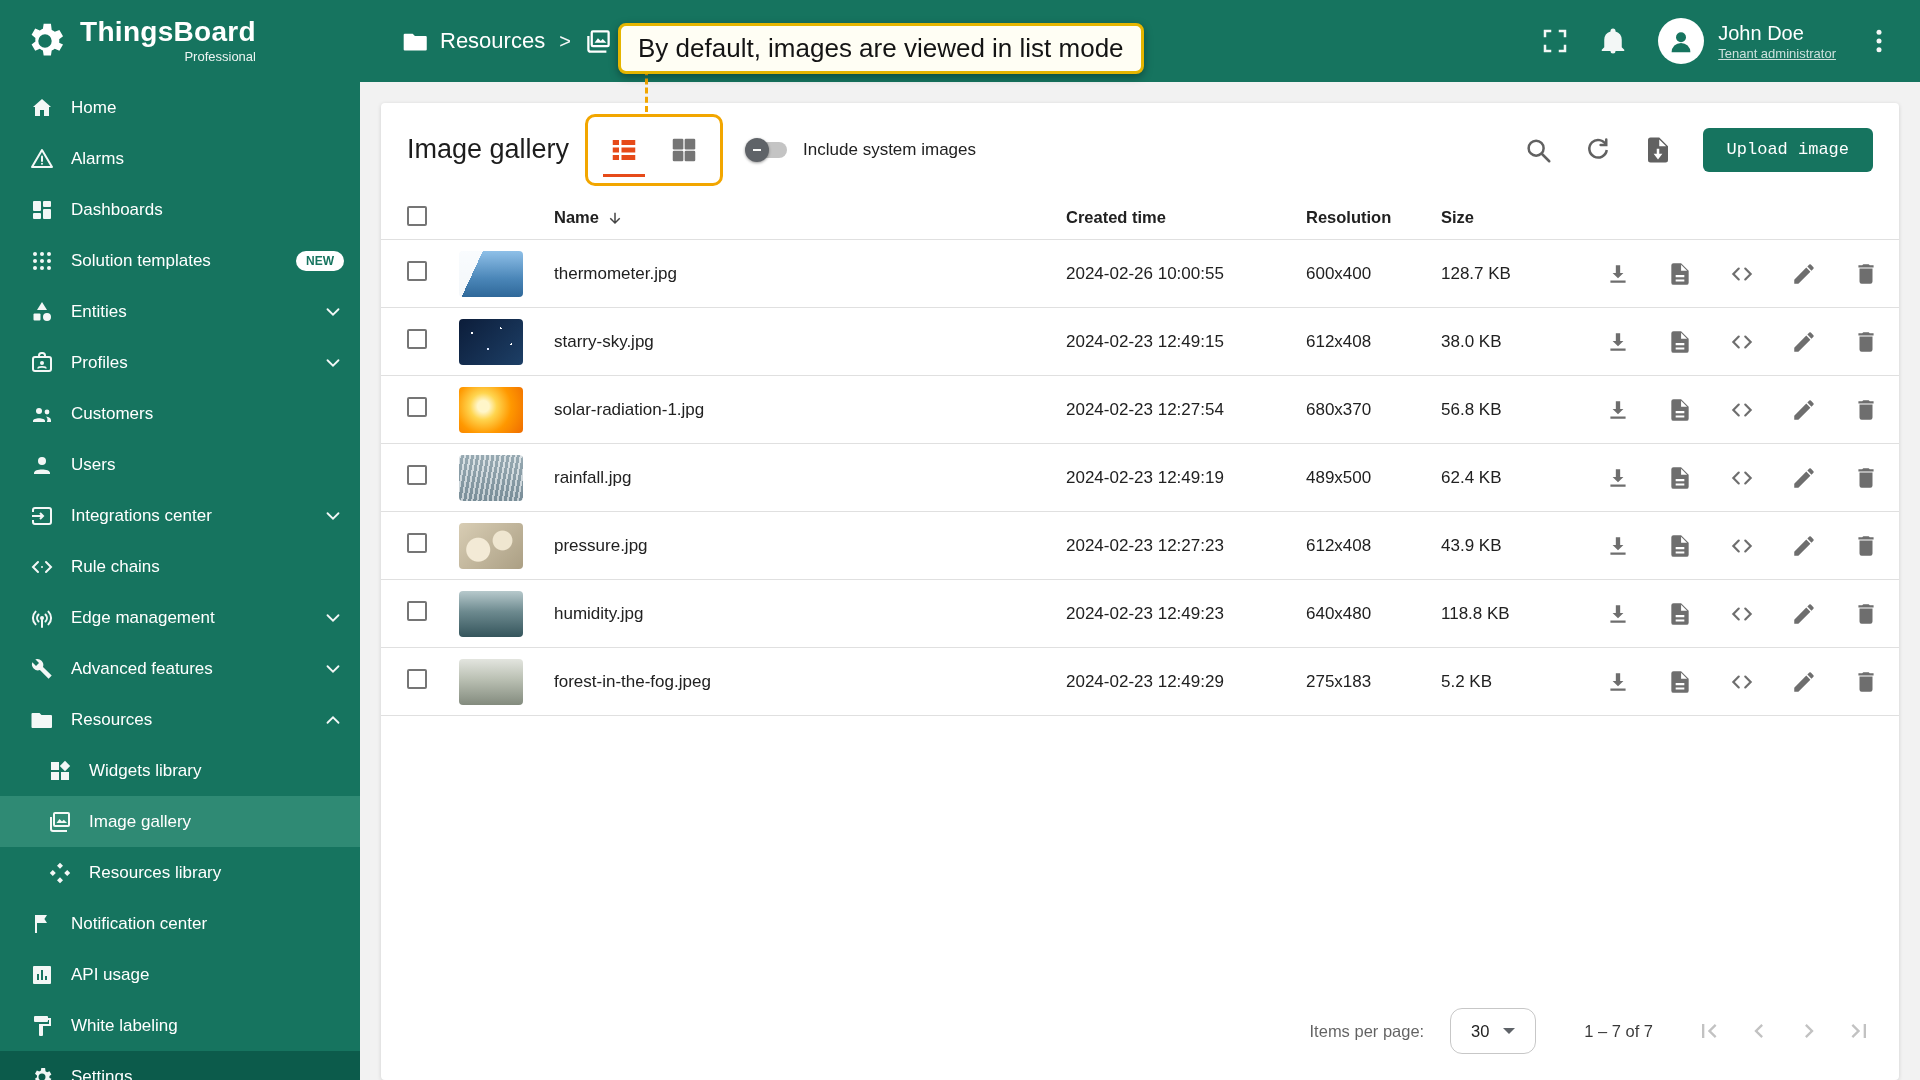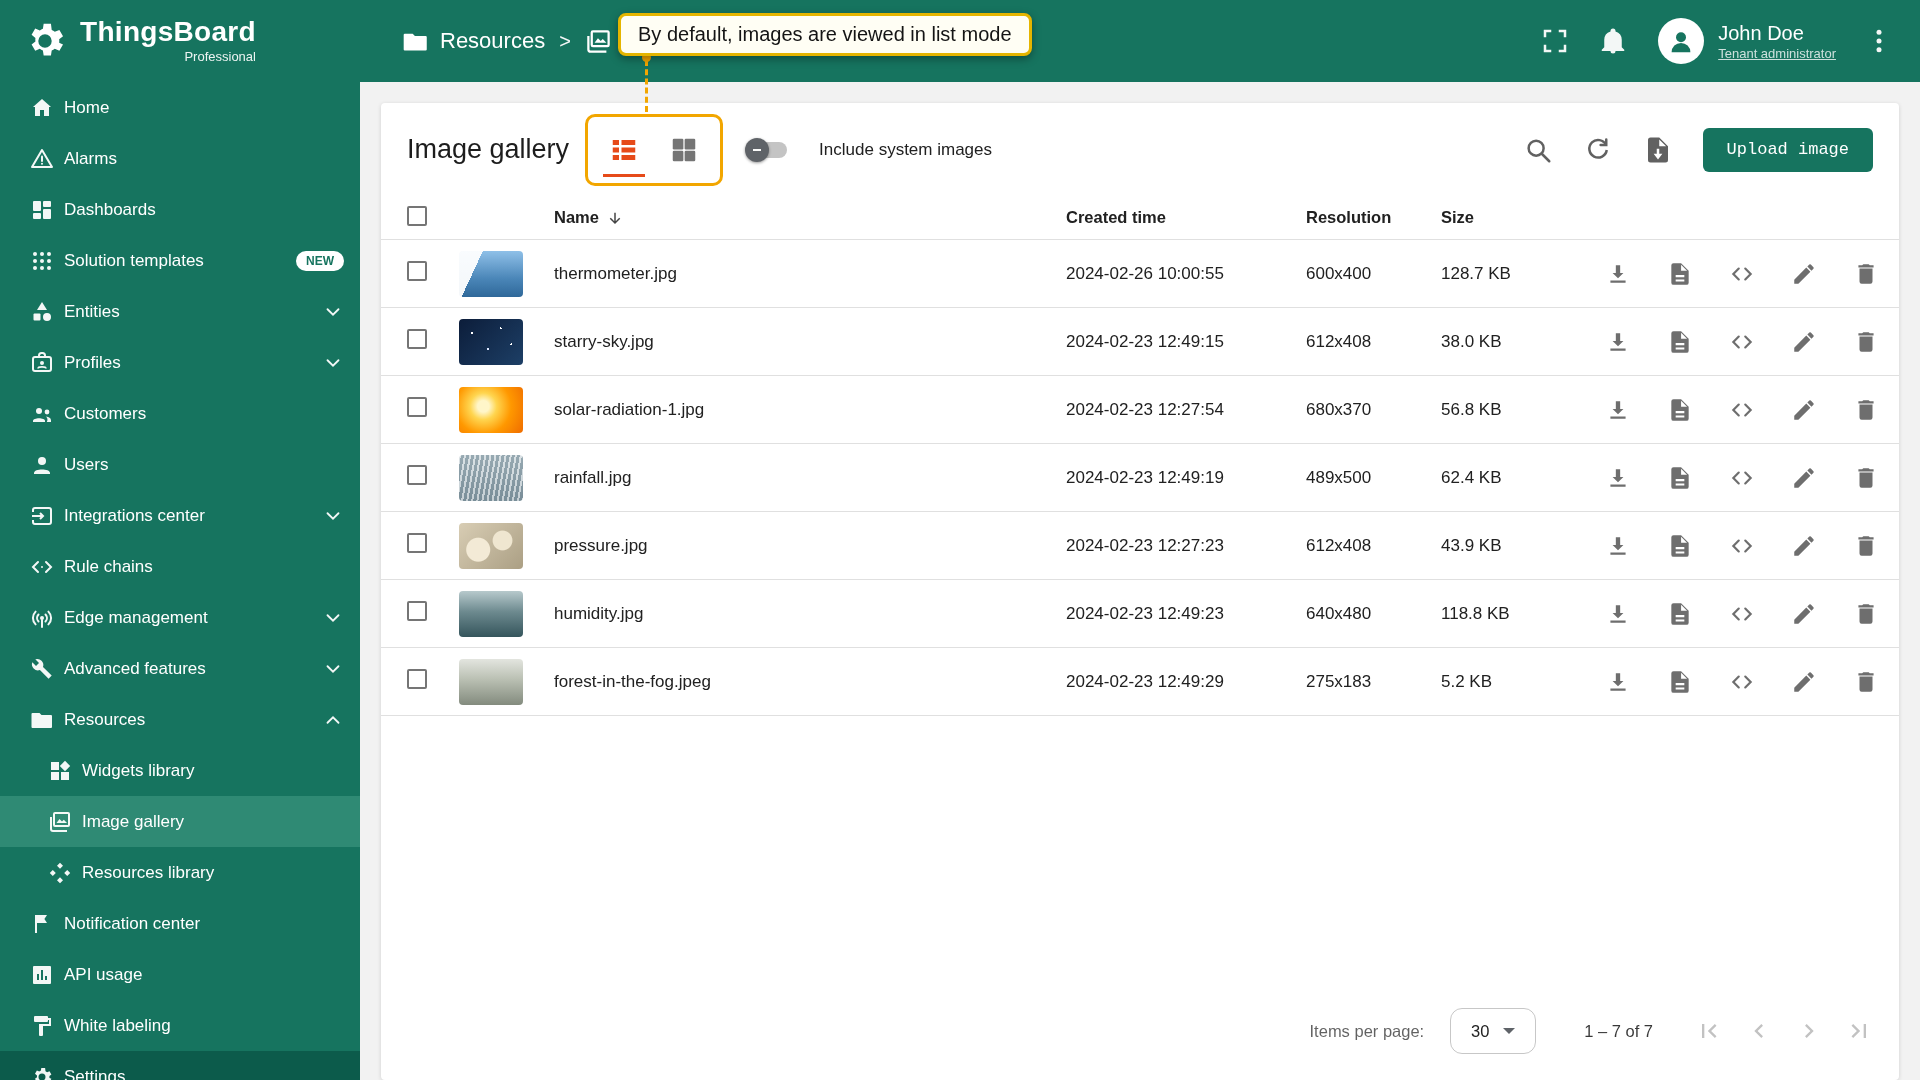--- a/index.html
+++ b/index.html
@@ -8,21 +8,21 @@
   .app { display:flex; width:1920px; height:1080px; }
 
   
   .sidebar { width:360px; flex:none; background:var(--primary); color:#fff; display:flex; flex-direction:column; overflow:hidden;justify-content:flex-end; }
   .logo-row { height:82px; flex:none; display:flex; align-items:center; padding:0 18px 0 22px; gap:12px; }
   .logo-icon { width:46px; height:46px; color:#fff; }
   .logo-text { display:flex; flex-direction:column; }
   .brand-name { font-size:28px; font-weight:bold; letter-spacing:.3px; line-height:1; }
   .brand-sub { font-size:13px; opacity:.92; align-self:flex-end; margin-top:3px; }
   .menu { flex:1; overflow:hidden; }
-  .menu-item { height:51px; display:flex; align-items:center; padding:0 16px 0 30px; gap:10px; font-size:17px; cursor:pointer; }
+  .menu-item { height:51px; display:flex; align-items:center; padding:0 16px 0 30px; gap:17px; font-size:17px; cursor:pointer; }
   .menu-item .mi-icon { width:24px; height:24px; flex:none; opacity:.95; }
   .mi-label { flex:1; white-space:nowrap; }
   .menu-item.child { padding-left:48px; }
   .menu-item.selected { background:var(--primary-selected); }
   .menu-item:last-child { background:var(--primary-dark); }
   .mi-badge { background:var(--badge-bg); color:var(--primary); font-size:12px; font-weight:bold; padding:3px 10px; border-radius:11px; }
   .mi-chevron { width:22px; height:22px; opacity:.95; }
   [data-icon] svg { width:100%; height:100%; display:block; }
 
   
@@ -44,21 +44,21 @@
   .card { background:#fff; height:100%; border-radius:4px; box-shadow:0 1px 4px rgba(0,0,0,.14); display:flex; flex-direction:column; overflow:hidden; }
 
   .toolbar { height:93px; flex:none; display:flex; align-items:center; padding:0 26px; }
   .page-title { font-size:27px; color:#1d1d1d; }
   .view-toggle { margin-left:16px; display:flex; border:3px solid var(--highlight-orange); border-radius:10px; padding:4px 6px; background:#fff; }
   .vt-btn { width:60px; height:58px; display:flex; align-items:center; justify-content:center; position:relative; color:#757575; cursor:pointer; }
   .vt-btn svg { width:30px; height:30px; }
   .vt-btn span { width:30px; height:30px; }
   .vt-btn.active { color:var(--accent-orange); }
   .vt-btn.active::after { content:""; position:absolute; left:9px; right:9px; bottom:2px; height:3px; background:var(--accent-orange); }
-  .include-toggle { display:flex; align-items:center; gap:32px; margin-left:24px; cursor:pointer; }
+  .include-toggle { display:flex; align-items:center; gap:16px; margin-left:24px; cursor:pointer; }
   .switch { width:40px; height:16px; background:#c4c4c4; border-radius:8px; position:relative; }
   .switch::before { content:""; position:absolute; left:-2px; top:-4px; width:24px; height:24px; border-radius:50%; background:#5f6368; box-shadow:0 1px 3px rgba(0,0,0,.4); }
   .switch::after { content:""; position:absolute; left:6px; top:7px; width:8px; height:2px; background:#fafafa; }
   .include-label { font-size:17px; color:#212121; }
   .toolbar-actions { margin-left:auto; display:flex; align-items:center; }
   .ta-iconbtn { width:30px; height:30px; color:#616161; margin-left:30px; cursor:pointer; }
   .upload-btn { margin-left:30px; height:44px; padding:0 24px; background:var(--primary); color:#fff; border:none; border-radius:6px; font-size:17px; font-family:Liberation Mono, monospace; cursor:pointer; }
 
   
   .grid-row { display:grid; grid-template-columns:52px 95px 1fr 240px 135px 150px 288px; align-items:center; padding:0 20px 0 26px; }
@@ -86,21 +86,21 @@
   
   .pager { flex:none; height:70px; margin-bottom:14px; display:flex; align-items:center; justify-content:flex-end; padding:0 26px; font-size:16.5px; color:rgba(0,0,0,.78); }
   .pp-label { color:rgba(0,0,0,.62); }
   .pp-select { margin-left:26px; width:86px; height:46px; border:1px solid rgba(0,0,0,.22); border-radius:12px; display:flex; align-items:center; justify-content:center; gap:14px; cursor:pointer; color:#222; }
   .pp-caret { width:0; height:0; border-left:6px solid transparent; border-right:6px solid transparent; border-top:6px solid #5f6368; }
   .pp-range { margin-left:48px; }
   .pager-nav { display:flex; align-items:center; margin-left:42px; gap:22px; }
   .nav-btn { width:28px; height:28px; color:#c2c2c2; cursor:pointer; }
 
   
-  .callout { position:absolute; left:618px; top:13px; z-index:60; background:var(--callout-bg); border:3px solid var(--callout-yellow); border-radius:8px; padding:7px 17px; font-size:20px; color:#141414; box-shadow:0 3px 9px rgba(0,0,0,.35); white-space:nowrap; }
+  .callout { position:absolute; left:618px; top:23px; z-index:60; background:var(--callout-bg); border:3px solid var(--callout-yellow); border-radius:8px; padding:7px 17px; font-size:26px; color:#141414; box-shadow:0 3px 9px rgba(0,0,0,.35); white-space:nowrap; }
   .callout-dot { position:absolute; left:642px; top:53px; width:9px; height:9px; border-radius:50%; background:var(--highlight-orange); z-index:55; }
   .callout-line { position:absolute; left:645px; top:60px; height:52px; border-left:3px dashed var(--highlight-orange); z-index:55; }
 </style>
 </head>
 <body>
 
 <div class="app">
 
   <aside class="sidebar">
     <div class="logo-row">

